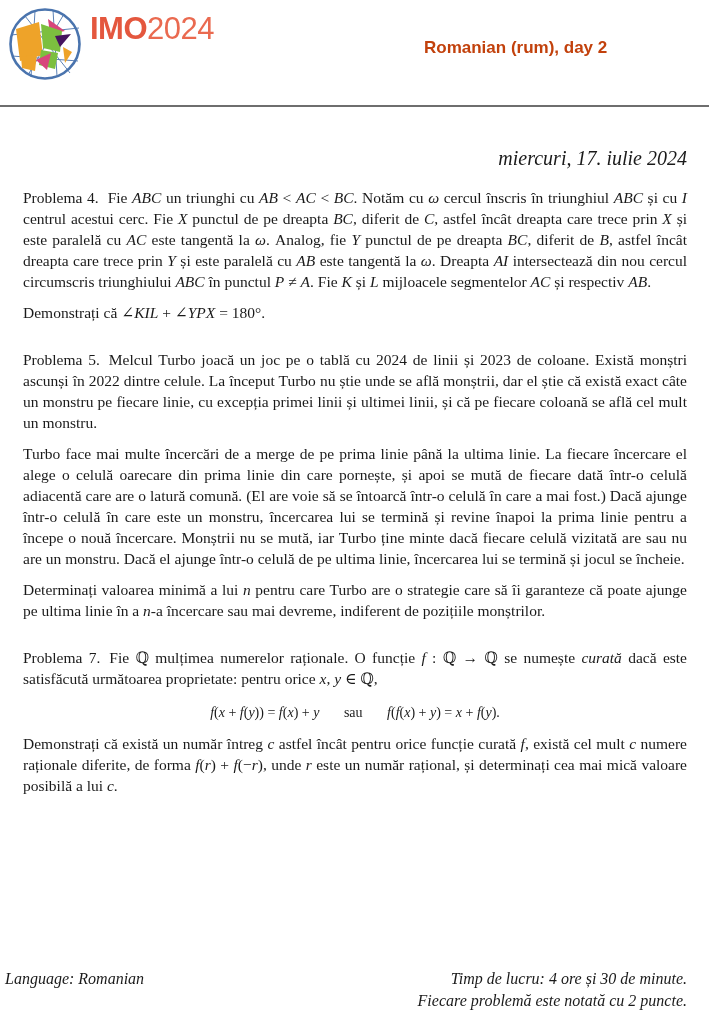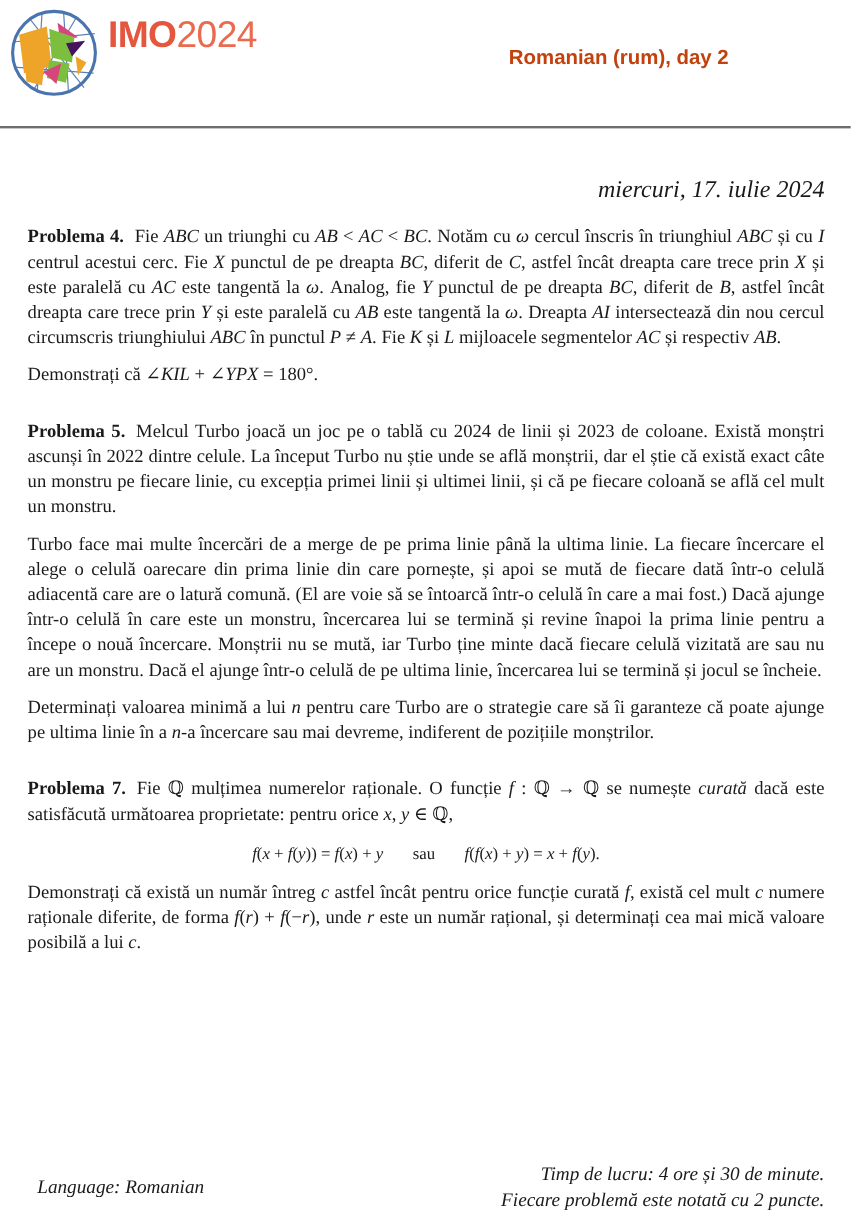--- a/index.html
+++ b/index.html
@@ -42,33 +42,33 @@
     font-size:20px;line-height:22px;
   }
   .problem{margin-top:26px;}
   .problem.first{margin-top:18px;}
   p.para{
     margin:10px 0 0 0;
     font-size:15.5px;line-height:21px;
     text-align:justify;
   }
   p.para.lead{margin-top:0;}
-  .plabel{font-weight:700;margin-right:9px;}
+  .plabel{font-weight:400;margin-right:9px;}
   .mi{font-style:italic;}
   p.equation{
     margin:13px 0 2px 0;
     font-size:14px;line-height:21px;
     text-align:center;
   }
   
   .footer{
     margin-top:auto;
     flex:0 0 auto;
-    display:flex;justify-content:space-between;align-items:center;
-    padding:0 22px 12px 31px;
+    display:flex;justify-content:space-between;align-items:flex-start;
+    padding:0 22px 12px 5px;
     font-style:italic;
     font-size:16px;line-height:22px;
   }
   .footer-right{text-align:right;}
 </style>
 </head>
 <body>
 
 <div class="page">
 

